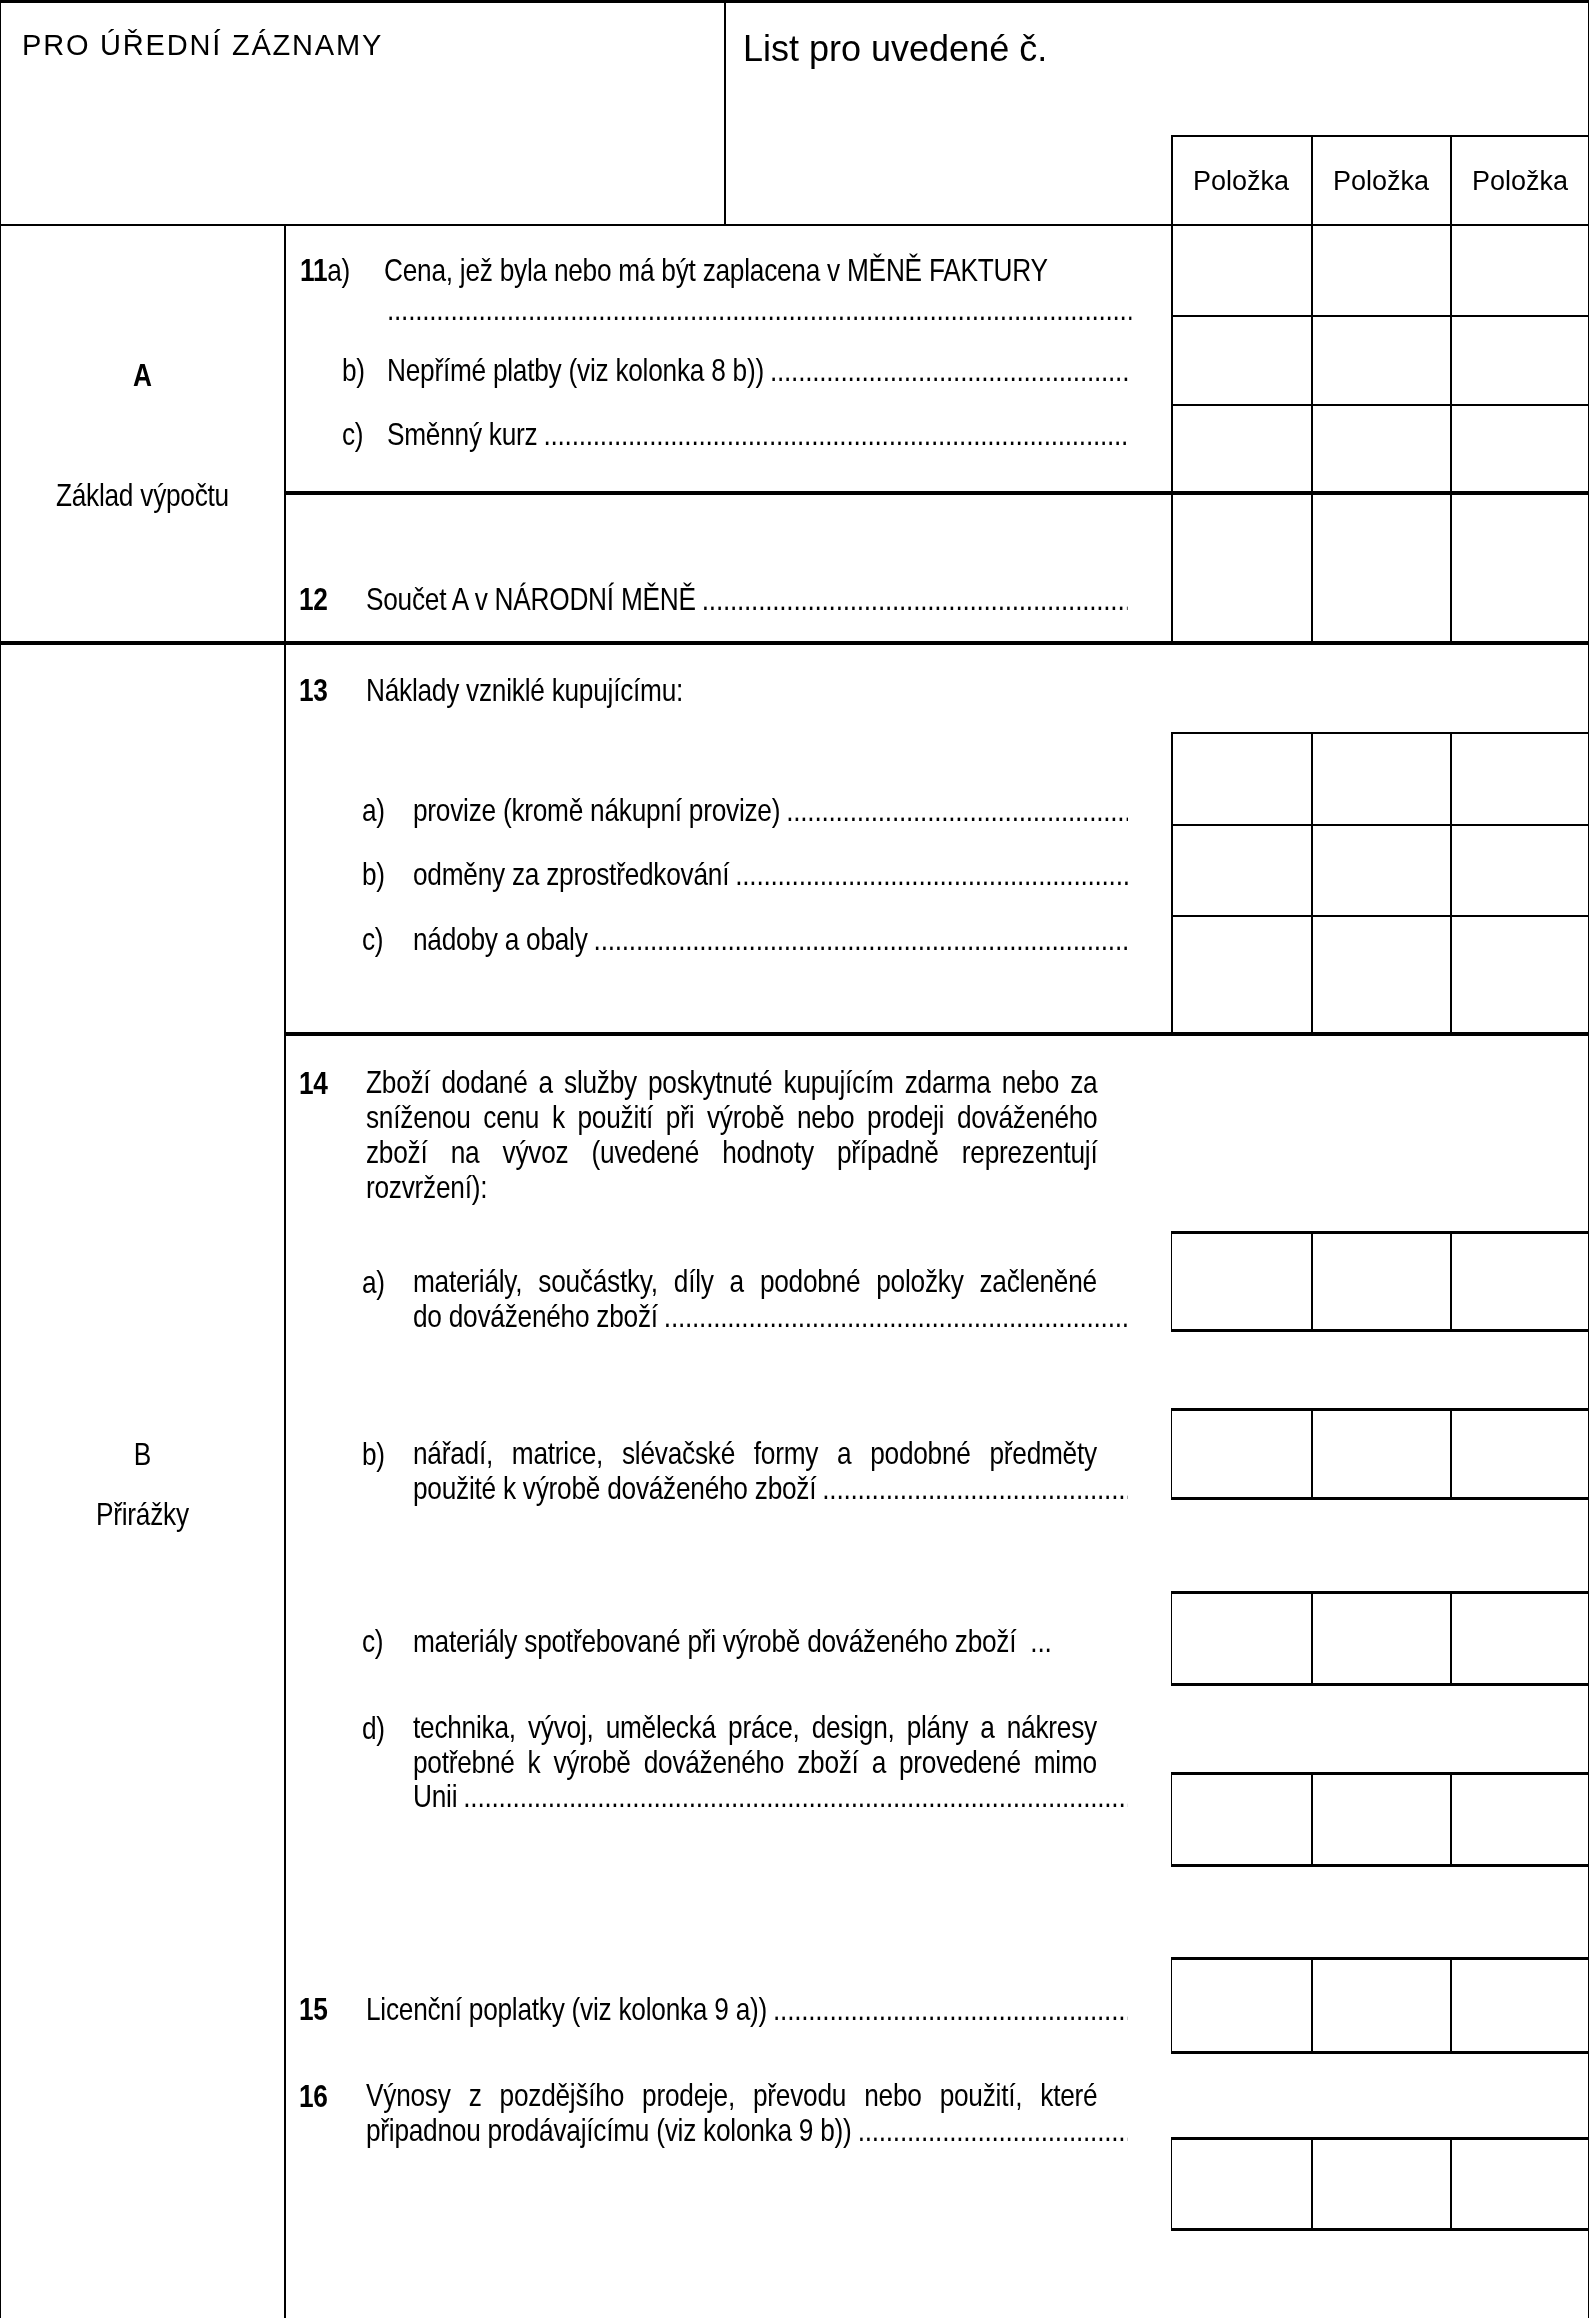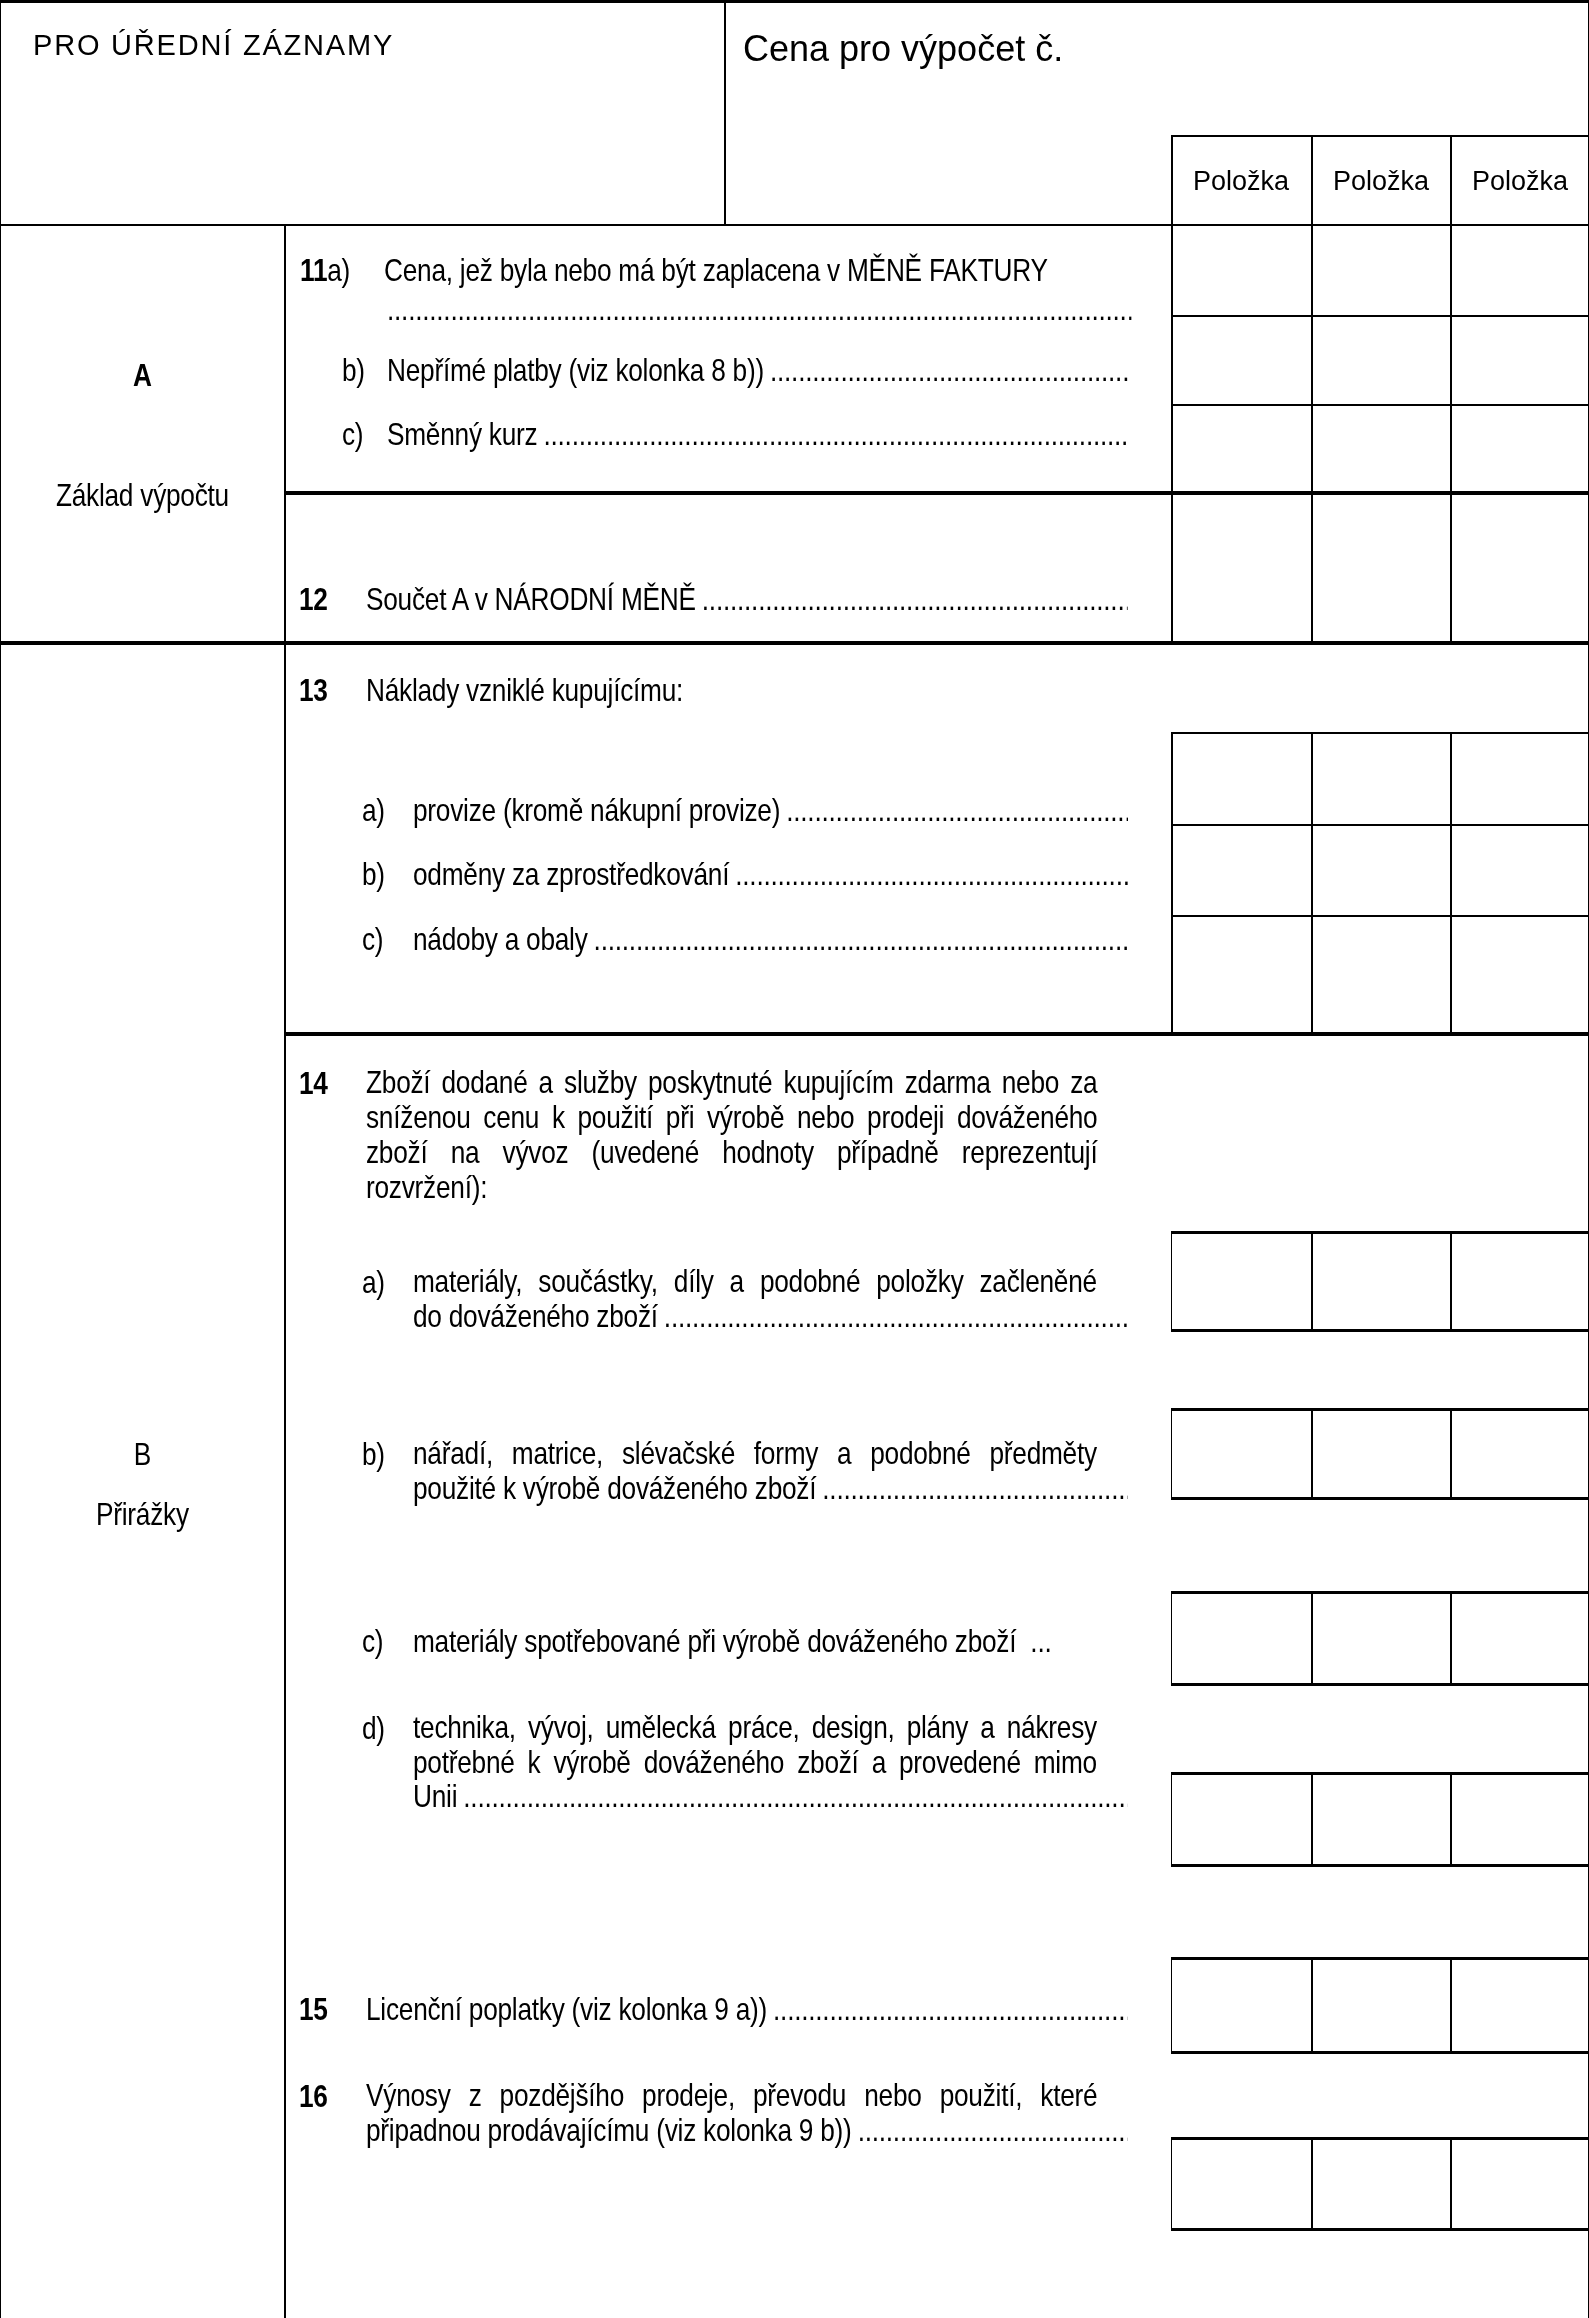--- a/index.html
+++ b/index.html
@@ -79,22 +79,22 @@
   <div class="box" style="left:1170px;top:1954px;width:419px;height:97px;"></div>
   <div class="vl" style="left:1310px;top:1954px;height:97px;"></div>
   <div class="vl" style="left:1449px;top:1954px;height:97px;"></div>
 
   <div class="box" style="left:1170px;top:2134px;width:419px;height:94px;"></div>
   <div class="vl" style="left:1310px;top:2134px;height:94px;"></div>
   <div class="vl" style="left:1449px;top:2134px;height:94px;"></div>
 
   <div class="hl thick" style="left:283px;top:2315px;width:1306px;"></div>
 
-  <div class="hdr1" style="left:32px;top:26px;">PRO ÚŘEDNÍ ZÁZNAMY</div>
-  <div class="hdr2" style="left:742px;top:24.5px;">Cena pro výpočet č.</div>
+  <div class="hdr1" style="left:21px;top:26px;">PRO ÚŘEDNÍ ZÁZNAMY</div>
+  <div class="hdr2" style="left:742px;top:24.5px;">List pro uvedené č.</div>
 
   <div class="colhead" style="left:1172px;top:163px;width:136px;">Položka</div>
   <div class="colhead" style="left:1312px;top:163px;width:136px;">Položka</div>
   <div class="colhead" style="left:1451px;top:163px;width:136px;">Položka</div>
 
   <div class="txt bold center" style="left:0;top:354px;width:345px;">A</div>
   <div class="txt center" style="left:0;top:474px;width:345px;">Základ výpočtu</div>
   <div class="txt center" style="left:0;top:1433px;width:345px;">B</div>
   <div class="txt center" style="left:0;top:1493px;width:345px;">Přirážky</div>
 

